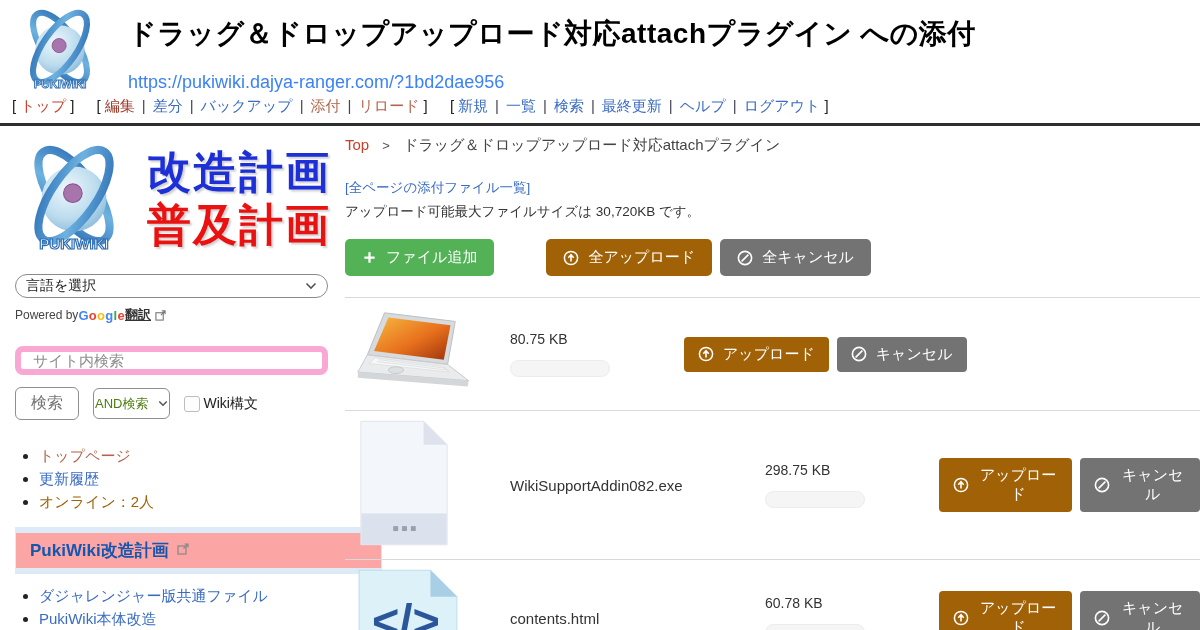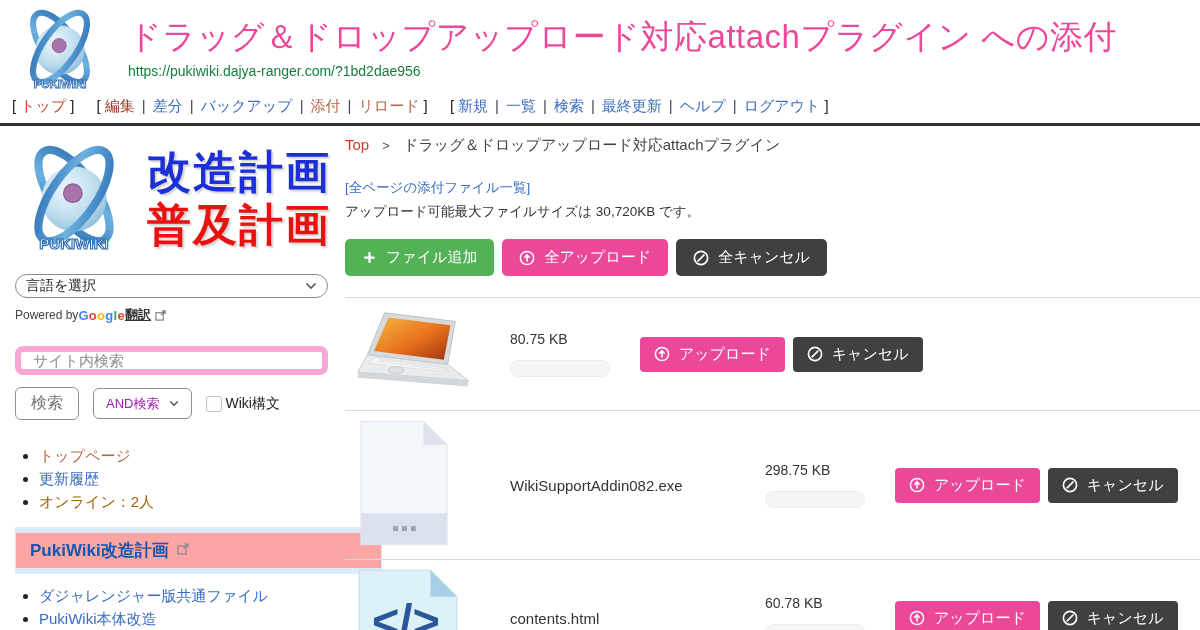--- a/index.html
+++ b/index.html
@@ -6,22 +6,22 @@
   body { background:#fff; }
   .page {
     position:relative; width:1200px; height:630px; overflow:hidden;
     background:#fff; font-family:"Liberation Sans","DejaVu Sans",sans-serif; color:#333;
   }
 
   
   .site-header { display:flex; align-items:flex-start; padding:6px 0 0 14px; height:94px; }
   .logo-atom { width:92px; height:88px; flex:none; }
   .head-text { margin-left:22px; padding-top:10px; }
-  .page-title { font-size:33px; font-weight:normal; color:#ec4899; letter-spacing:.5px; line-height:1.3; }
-  .page-url { display:inline-block; margin-top:4px; font-size:14px; color:#15803d; text-decoration:none; }
+  .page-title { font-size:28px; font-weight:bold; color:#000000; letter-spacing:.5px; line-height:1.3; }
+  .page-url { display:inline-block; margin-top:20px; font-size:18px; color:#3b82f6; text-decoration:none; }
 
   
   .topnav { padding:3px 8px 7px; font-size:15px; color:#222; }
   .topnav a { text-decoration:none; }
   .lnk-blue { color:#3a6cc3; }
   .lnk-red { color:#c9442e; }
   .lnk-darkred { color:#9d3a28; }
   .lnk-brick { color:#b4644a; }
   .nav-sep { color:#445; margin:0 7px; }
   .nav-br { color:#222; margin:0 4px; }
@@ -51,21 +51,21 @@
 
   .search-input { margin-top:22px; width:313px; height:29px; border:6px solid #f9a8d4; border-radius:8px;
                   padding:0 12px; font-size:15px; color:#333; outline:none;
                   font-family:"Liberation Sans","DejaVu Sans",sans-serif; }
   .search-input::placeholder { color:#8d8d8d; }
   .search-row { display:flex; align-items:center; margin-top:12px; gap:14px; }
   .search-btn { border:1px solid #8f8f8f; border-radius:6px; background:#fff; color:#757575;
                 font-size:16px; padding:5px 15px; cursor:pointer;
                 font-family:"Liberation Sans","DejaVu Sans",sans-serif; }
   .and-select { border:1px solid #8f8f8f; border-radius:6px; height:31px; display:flex; align-items:center;
-                gap:10px; padding:0 12px; font-size:13px; color:#a21caf; background:#fff; cursor:pointer; }
+                gap:10px; padding:0 1px; font-size:13px; color:#4d7c0f; background:#fff; cursor:pointer; }
   .wiki-check { display:flex; align-items:center; gap:3px; }
   .checkbox { width:16px; height:16px; border:1px solid #bdbdbd; border-radius:3px; background:#fdfdfd; cursor:pointer; }
   .wiki-label { font-size:14px; color:#222; }
 
   .side-list { margin:26px 0 0; padding-left:24px; font-size:15px; line-height:1.32; color:#222; }
   .side-list li { margin:3px 0; }
   .side-list a { text-decoration:none; }
   .side-list .plain { color:#a16207; }
 
   .project-box { margin:16px 0 12px; width:367px; border:1px solid #ddeaf8; border-top-width:6px; border-bottom-width:6px;
@@ -79,22 +79,22 @@
   .crumb-sep { color:#555; margin:0 9px; font-size:13px; }
   .all-files-link { display:inline-block; margin-top:24px; font-size:13.5px; color:#3a6cc3; text-decoration:none; }
   .maxsize-text { margin-top:6px; font-size:13.5px; color:#333; }
 
   .action-row { display:flex; gap:8px; margin-top:18px;align-items:flex-end; }
   .btn { display:inline-flex; align-items:center; gap:9px; color:#fff; font-size:15px; border:none;
          border-radius:5px; padding:9px 17px; cursor:pointer;
          font-family:"Liberation Sans","DejaVu Sans",sans-serif; }
   .btn svg { flex:none; }
   .btn-green { background:#53b156; }
-  .btn-blue { background:#ec4899; }
-  .btn-orange { background:#404040; }
+  .btn-blue { background:#a16207;margin-left:44px; }
+  .btn-orange { background:#737373; }
   .btn-sm { padding:8px 14px; border-radius:4px; }
 
   .file-table { margin-top:21px; }
   .file-row { display:flex; align-items:center; border-top:1px solid #d9d9d9; }
   .row-1 { padding:11px 0; }
   .row-2 { padding:8px 0; }
   .row-3 { padding:8px 0; }
   .cell-thumb { width:165px; flex:none; padding-left:10px; }
   .cell-name { width:255px; flex:none; font-size:15px; color:#333; }
   .cell-size { width:118px; flex:none; }

